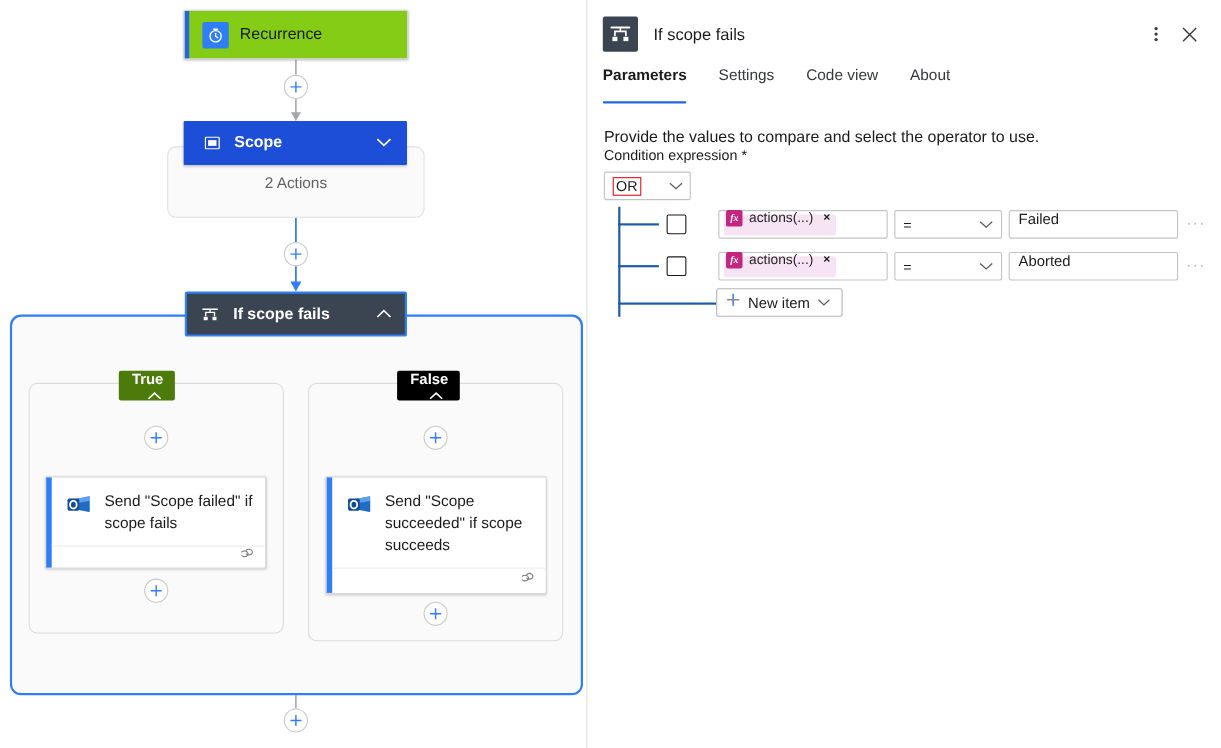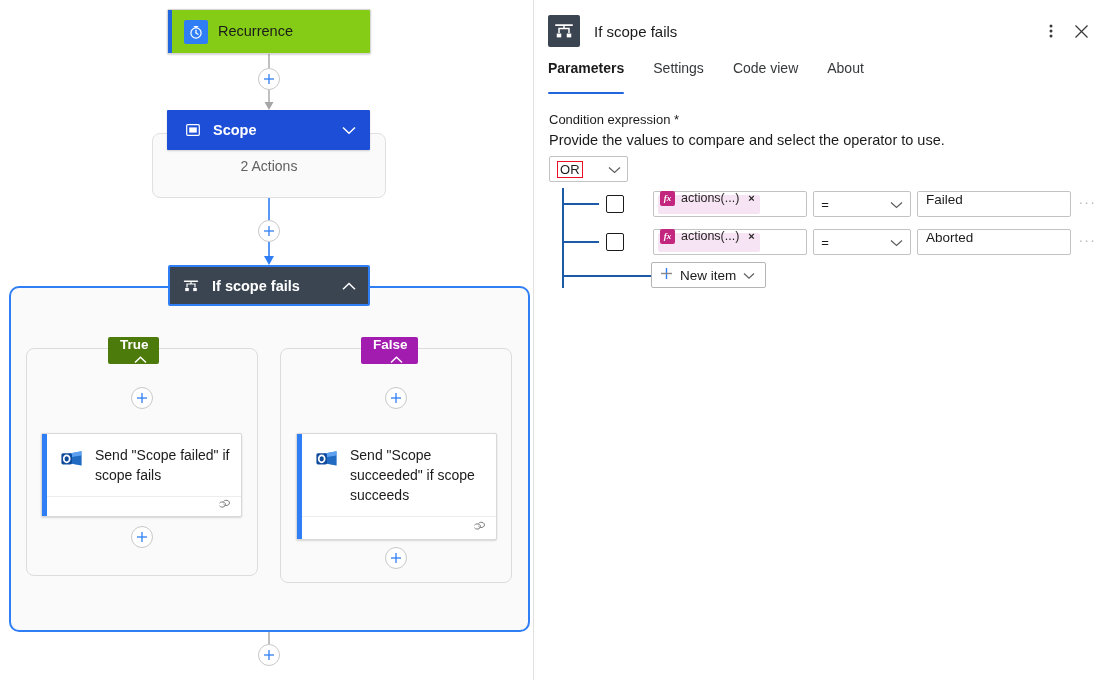--- a/index.html
+++ b/index.html
@@ -95,21 +95,21 @@
   }
   #branch-true { left: 26px; top: 348px; width: 232px; height: 228px; }
   #branch-false { left: 280px; top: 348px; width: 232px; height: 235px; }
 
   .branch-badge {
     position: absolute; height: 27px; border-radius: 2px;
     display: flex; align-items: center; padding: 0 10px 0 12px;
     font-size: 13.5px; font-weight: bold; color: #ffffff; flex-direction: column;
   }
   #badge-true { left: 108px; top: 337px; background: #4c7a0b; }
-  #badge-false { left: 361px; top: 337px; background: #a21caf; }
+  #badge-false { left: 361px; top: 337px; background: #000000; }
   .branch-badge .chev { margin-left: 12px; }
 
   
   .action-card {
     position: absolute; background: #ffffff;
     border: 1px solid #d9d9d9; border-radius: 2px;
     box-shadow: 0 1px 2px rgba(0,0,0,.13), 0 0 2px rgba(0,0,0,.06);
     display: flex;
   }
   .action-card .accent { width: 5px; background: #2f7ef5; flex: 0 0 5px; }
@@ -460,22 +460,22 @@
     </div>
 
     <div id="tabs">
       <div class="tab active">Parameters</div>
       <div class="tab">Settings</div>
       <div class="tab">Code view</div>
       <div class="tab">About</div>
     </div>
 
     <div id="param-body">
+      <div id="cond-hint">Provide the values to compare and select the operator to use.</div>
       <div id="cond-label">Condition expression *</div>
-      <div id="cond-hint">Provide the values to compare and select the operator to use.</div>
 
       <div id="or-wrap">
         <div id="or-select">
           <span id="or-text">OR</span>
           <span id="or-chev">
             <svg width="13" height="8" viewBox="0 0 13 8">
                 <polyline points="1,1.5 6.5,6.5 12,1.5" fill="none" stroke="#605e5c" stroke-width="1.2"></polyline>
               </svg>
           </span>
         </div>

